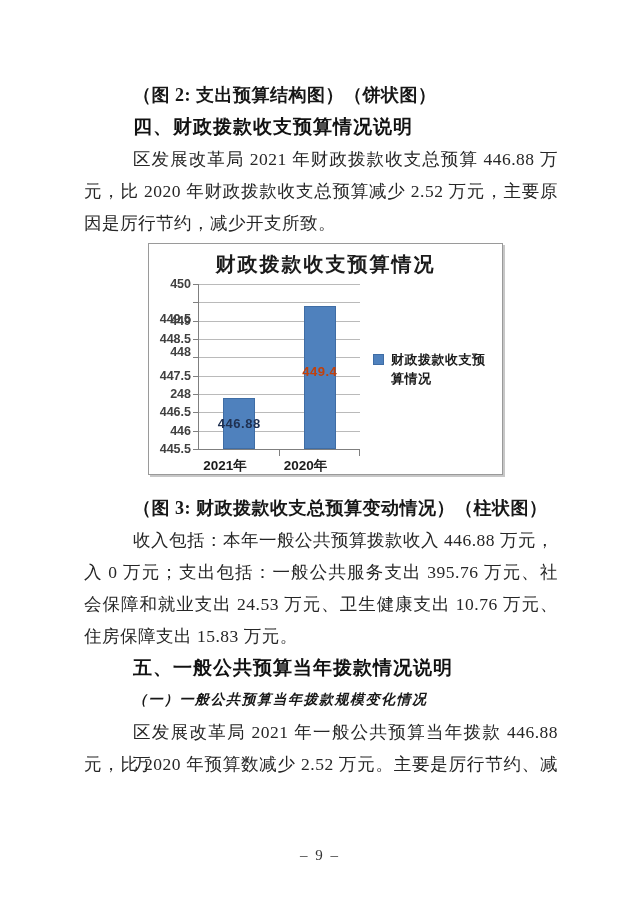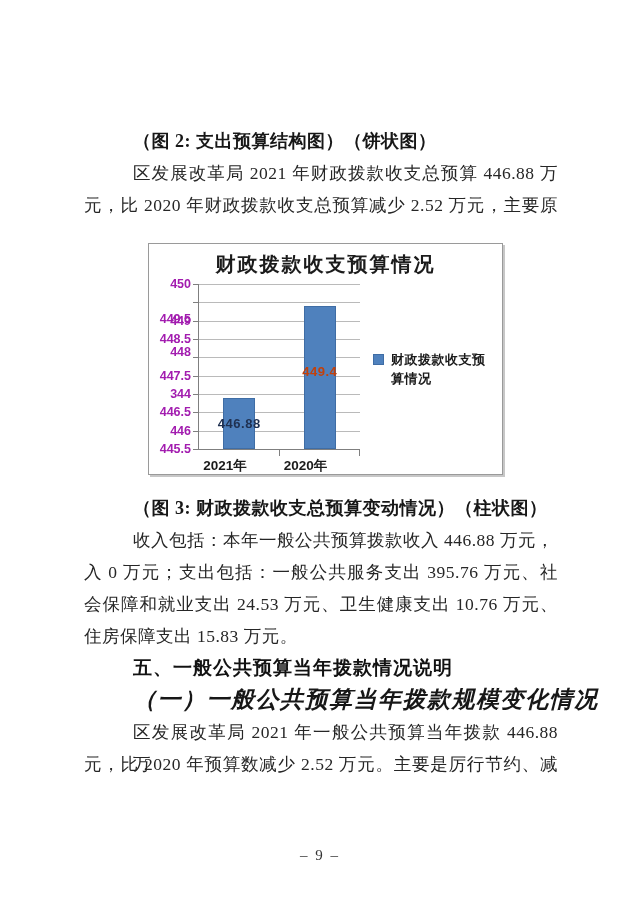--- a/index.html
+++ b/index.html
@@ -4,30 +4,30 @@
 <style>
   html,body { margin:0; padding:0; background:#ffffff; }
   .page {
     position:relative; width:640px; height:906px; background:#ffffff;
     font-family:"Liberation Serif","DejaVu Serif",serif; color:#262626;
     overflow:hidden;
   }
 
   
   .text-block { position:absolute; left:84px; width:474px; }
-  #block-top    { top:79px;margin-top:46px;  }
+  #block-top    { top:79px;  }
   #block-bottom { top:492px; }
 
   .line { height:32px; line-height:32px; white-space:nowrap; font-size:17.5px; letter-spacing:0.5px; }
   .line.fill { white-space:normal; text-align:justify; text-align-last:justify; letter-spacing:0.5px; }
   .line.indent { padding-left:49px; }
   .line.caption { font-weight:700; font-size:18px; color:#171717; }
   .line.heading { font-weight:700; font-size:19px; color:#121212;
                   font-family:"Liberation Sans","DejaVu Sans",sans-serif; letter-spacing:1px; }
-  .line.subheading { font-weight:700; font-style:italic; font-size:23px; color:#171717; letter-spacing:1.5px; }
+  .line.subheading { font-weight:700; font-style:italic; font-size:14px; color:#171717; letter-spacing:1.5px; }
 
   
   .chart-frame {
     position:absolute; left:148px; top:243px; width:341px; height:230px;
     background:#ffffff; border:1px solid #9a9a9a; box-shadow:2px 2px 0 #c7c7c7;
     font-family:"Liberation Sans","DejaVu Sans",sans-serif;
     padding-left:12px;
   }
   .chart-title {
     position:absolute; top:7px; left:0; width:100%; text-align:center;
@@ -35,21 +35,21 @@
   }
   .plot {
     position:absolute; left:49px; top:40px; width:161px; height:165px;
     border-left:1.5px solid #7f7f7f; border-bottom:1.5px solid #7f7f7f;
   }
   .gridline { position:absolute; left:0; width:100%; height:1px; background:#bababa; }
   .ytick { position:absolute; left:-6px; width:6px; height:1px; background:#7f7f7f; }
   .xtick { position:absolute; bottom:-7px; width:1px; height:6px; background:#7f7f7f; }
   .ylabel {
     position:absolute; right:calc(100% + 8px); transform:translateY(-50%);
-    font-size:12.5px; font-weight:700; color:#a21caf; white-space:nowrap;
+    font-size:12.5px; font-weight:700; color:#404040; white-space:nowrap;
   }
   .bar { position:absolute; width:32px; box-sizing:border-box; border:1px solid #3f6da5; }
   .bar-value {
     position:absolute; width:64px; text-align:center;
     font-size:13px; font-weight:700; color:#1f3050; letter-spacing:0.5px;
   }
   .xlabel {
     position:absolute; width:72px; text-align:left; top:173px;
     font-size:13.5px; font-weight:700; color:#1b1b1b;
   }
@@ -63,22 +63,24 @@
     text-align:center; font-size:15px; color:#333333; letter-spacing:2px;
   }
 </style>
 </head>
 <body>
 
 <div class="page">
 
   <div class="text-block" id="block-top">
       <div class="line caption indent">（图 2: 支出预算结构图）（饼状图）</div>
+      <div class="line heading indent">四、财政拨款收支预算情况说明</div>
       <div class="line body indent fill">区发展改革局 2021 年财政拨款收支总预算 446.88 万</div>
       <div class="line body fill">元，比 2020 年财政拨款收支总预算减少 2.52 万元，主要原</div>
+      <div class="line body">因是厉行节约，减少开支所致。</div>
     </div>
 
   <div class="chart-frame">
     <div class="chart-title">财政拨款收支预算情况</div>
     <div class="plot" id="plot">
         <div class="gridline" style="top: 0px; background: rgb(186, 186, 186);"></div>
         <div class="ytick" style="top: 0px; background: rgb(127, 127, 127);"></div>
         <div class="ylabel" style="top: 0px;">450</div>
         <div class="gridline" style="top: 18.3333px; background: rgb(186, 186, 186);"></div>
         <div class="ytick" style="top: 18.3333px; background: rgb(127, 127, 127);"></div>
@@ -90,21 +92,21 @@
         <div class="ytick" style="top: 55px; background: rgb(127, 127, 127);"></div>
         <div class="ylabel" style="top: 55px;">448.5</div>
         <div class="gridline" style="top: 73.3333px; background: rgb(186, 186, 186);"></div>
         <div class="ytick" style="top: 73.3333px; background: rgb(127, 127, 127);"></div>
         <div class="ylabel" style="top: 68px; text-align: right;">448</div>
         <div class="gridline" style="top: 91.6667px; background: rgb(186, 186, 186);"></div>
         <div class="ytick" style="top: 91.6667px; background: rgb(127, 127, 127);"></div>
         <div class="ylabel" style="top: 91.6667px;">447.5</div>
         <div class="gridline" style="top: 110px; background: rgb(186, 186, 186);"></div>
         <div class="ytick" style="top: 110px; background: rgb(127, 127, 127);"></div>
-        <div class="ylabel" style="top: 110px;">344</div>
+        <div class="ylabel" style="top: 110px;">248</div>
         <div class="gridline" style="top: 128.333px; background: rgb(186, 186, 186);"></div>
         <div class="ytick" style="top: 128.333px; background: rgb(127, 127, 127);"></div>
         <div class="ylabel" style="top: 128.333px;">446.5</div>
         <div class="gridline" style="top: 146.667px; background: rgb(186, 186, 186);"></div>
         <div class="ytick" style="top: 146.667px; background: rgb(127, 127, 127);"></div>
         <div class="ylabel" style="top: 146.667px;">446</div>
         <div class="ytick" style="top: 165px; background: rgb(127, 127, 127);"></div>
         <div class="ylabel" style="top: 165px;">445.5</div>
         <div class="bar" style="left: 24.25px; top: 114.4px; height: 50.6px; background: rgb(79, 129, 189); border-color: rgb(63, 109, 165);"></div>
         <div class="bar-value" style="left: 8.25px; top: 131.7px; color: rgb(31, 48, 80);">446.88</div>

